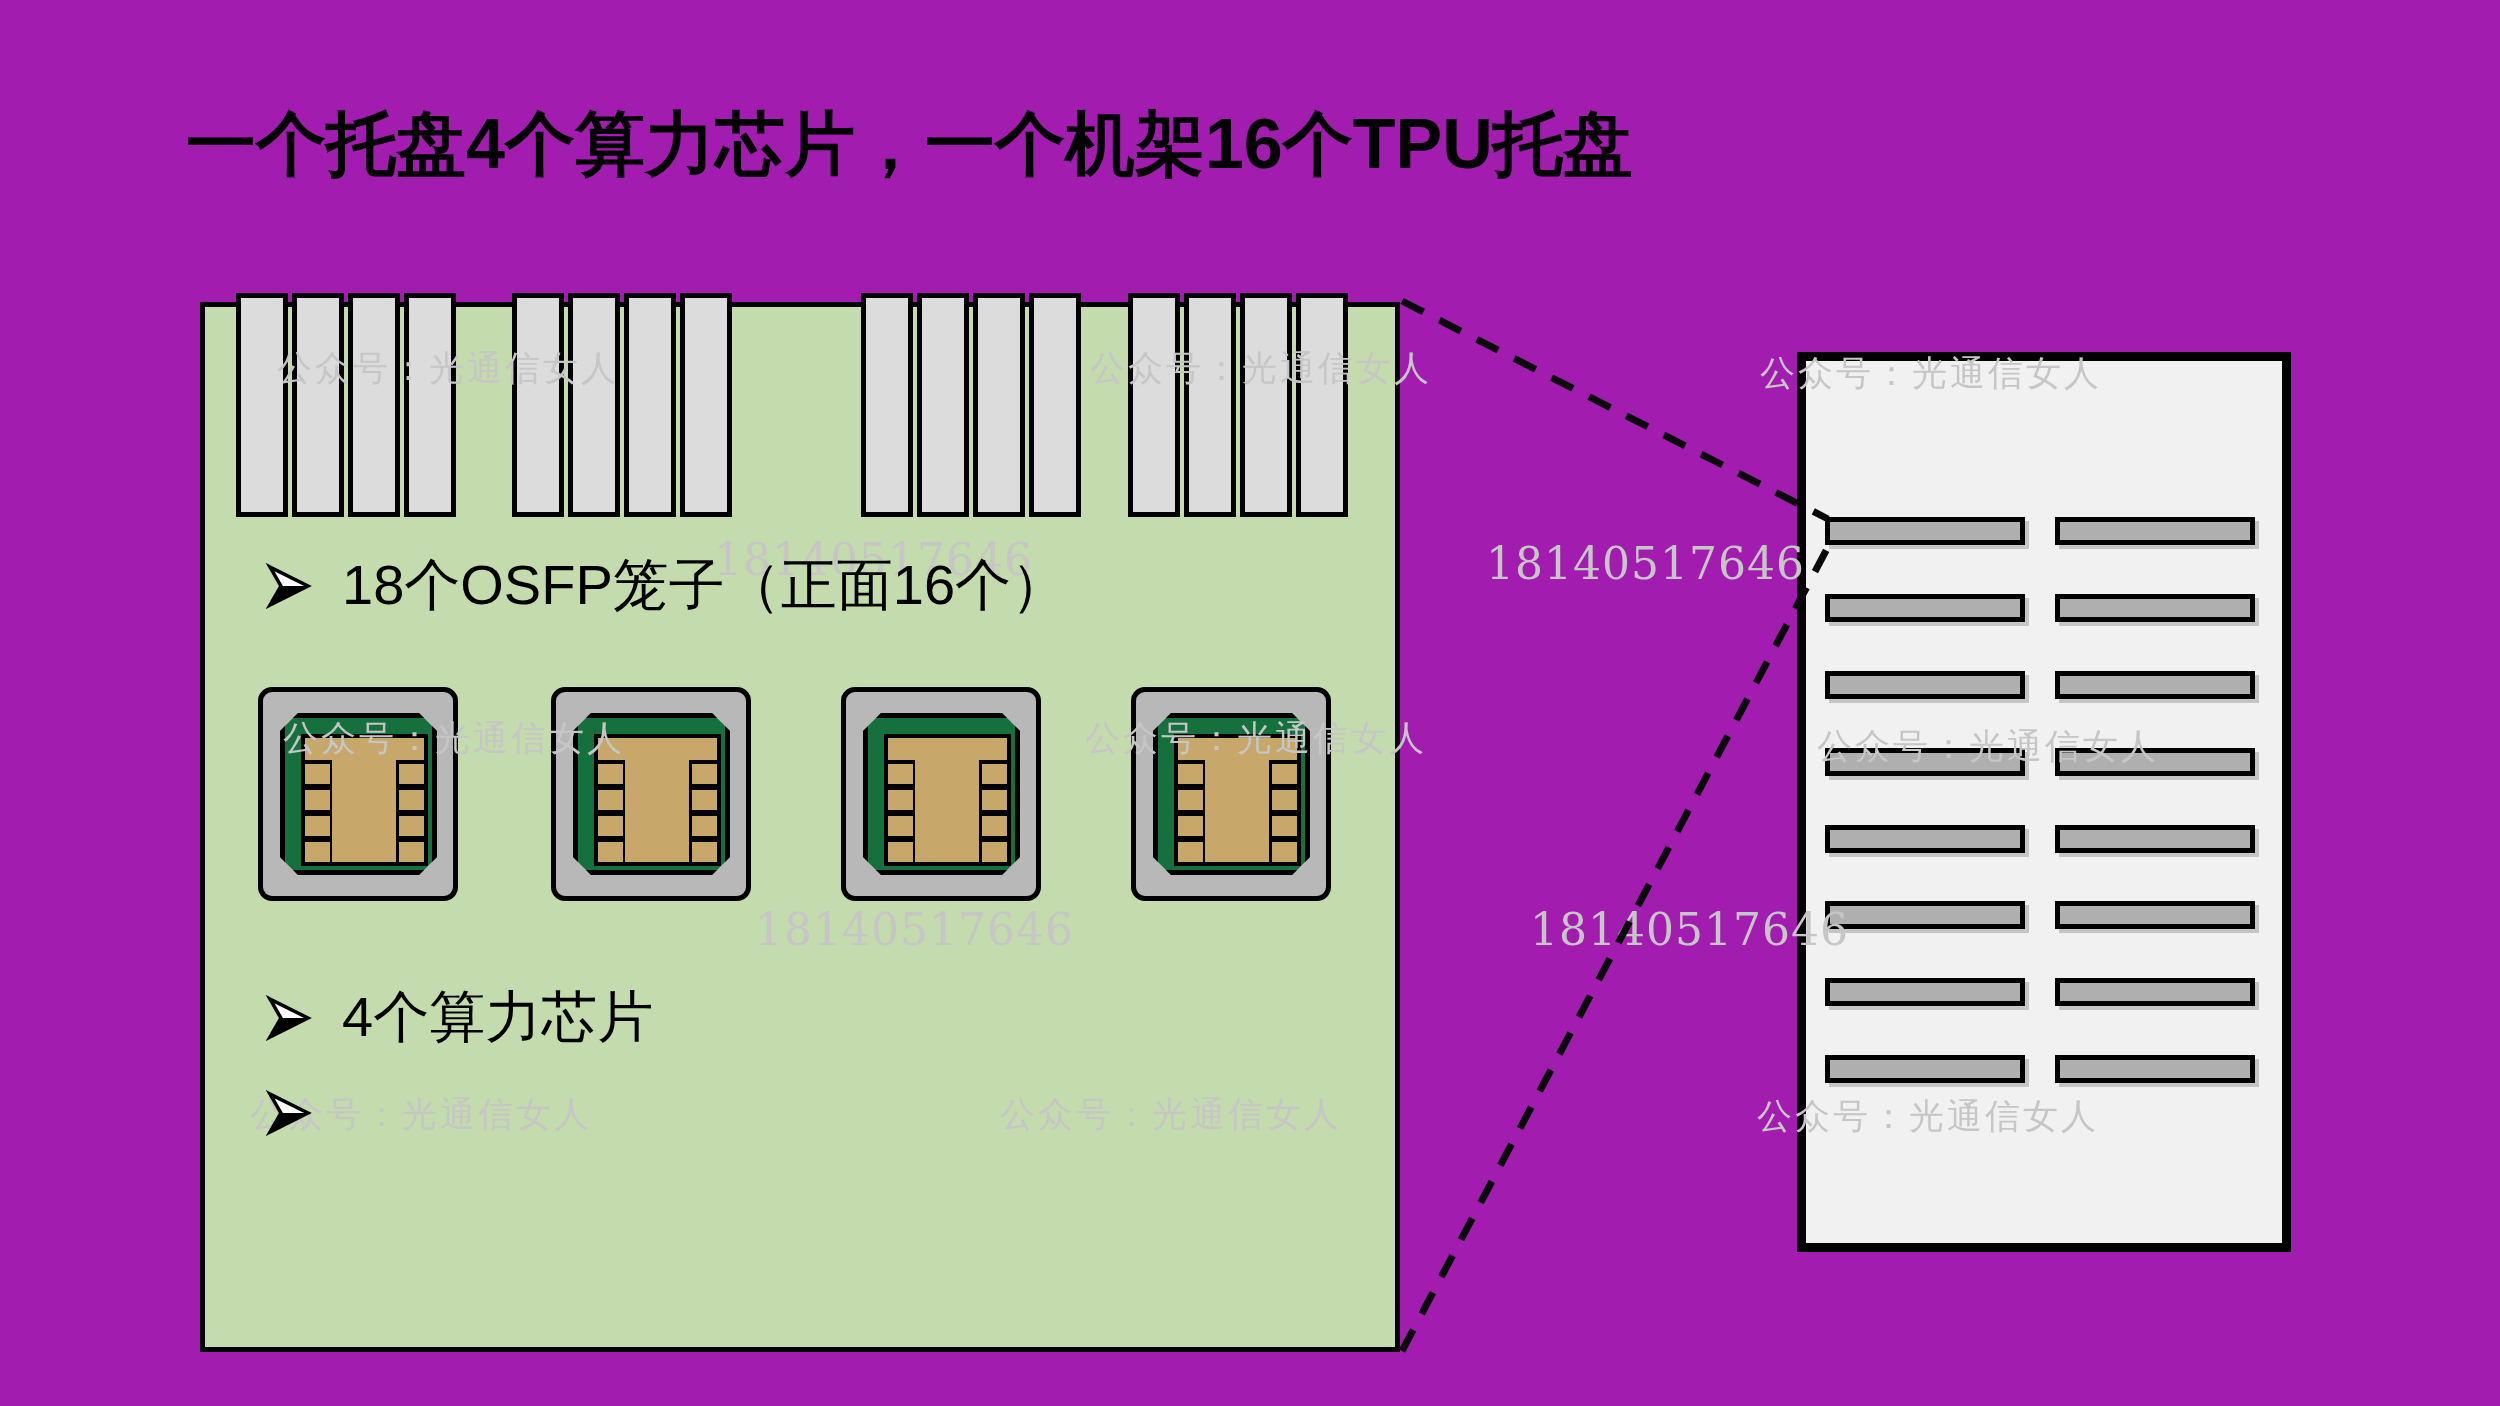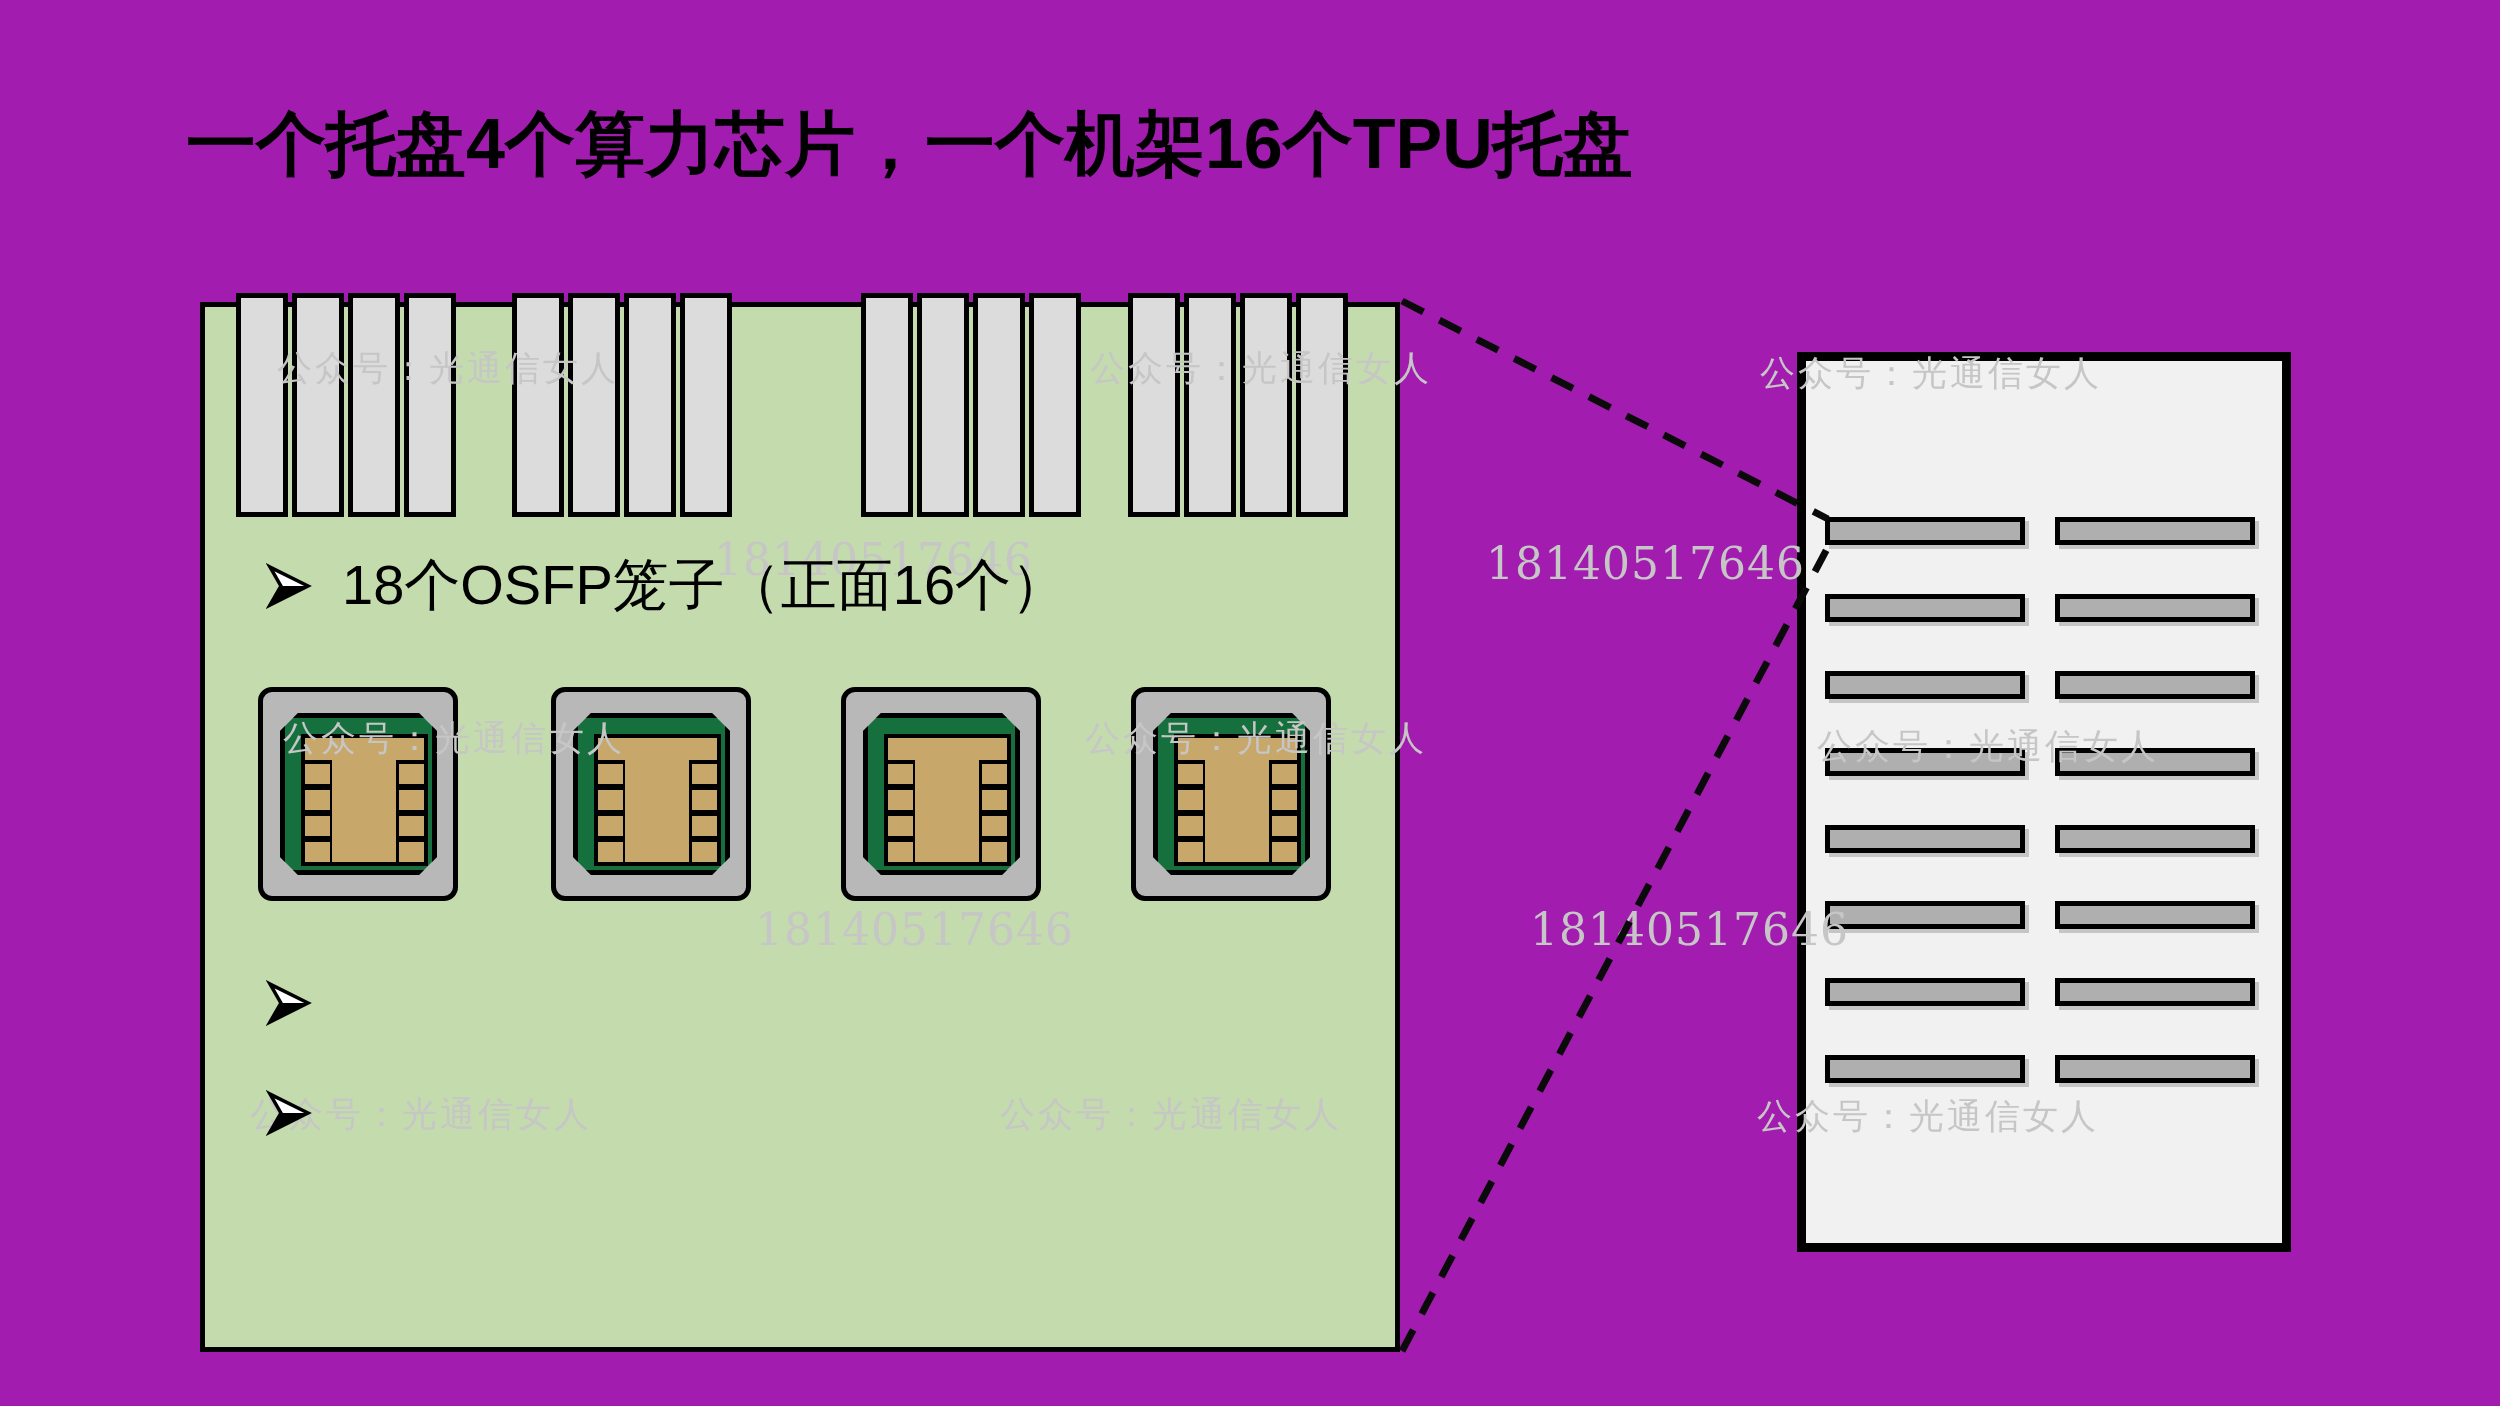--- a/index.html
+++ b/index.html
@@ -92,20 +92,21 @@
       <path d="M3 3 L31 17 L3 31 L11 17 Z" fill="#ffffff" stroke="#000" stroke-width="2.6" stroke-linejoin="miter"></path>
       <path d="M3 31 L31 17 L11 17 Z" fill="#000"></path>
     </svg>
     <span>18个OSFP笼子（正面16个）</span>
   </div>
   <div class="bullet" style="top:980px">
     <svg class="arrow-icon" viewBox="0 0 34 34">
       <path d="M3 3 L31 17 L3 31 L11 17 Z" fill="#ffffff" stroke="#000" stroke-width="2.6" stroke-linejoin="miter"></path>
       <path d="M3 31 L31 17 L11 17 Z" fill="#000"></path>
     </svg>
+    <span>4个算力芯片</span>
   </div>
   <div class="bullet" style="top:1090px">
     <svg class="arrow-icon" viewBox="0 0 34 34">
       <path d="M3 3 L31 17 L3 31 L11 17 Z" fill="#ffffff" stroke="#000" stroke-width="2.6" stroke-linejoin="miter"></path>
       <path d="M3 31 L31 17 L11 17 Z" fill="#000"></path>
     </svg>
   </div>
 
   <div id="chips">
       <div class="chip" style="left: 258px;">

